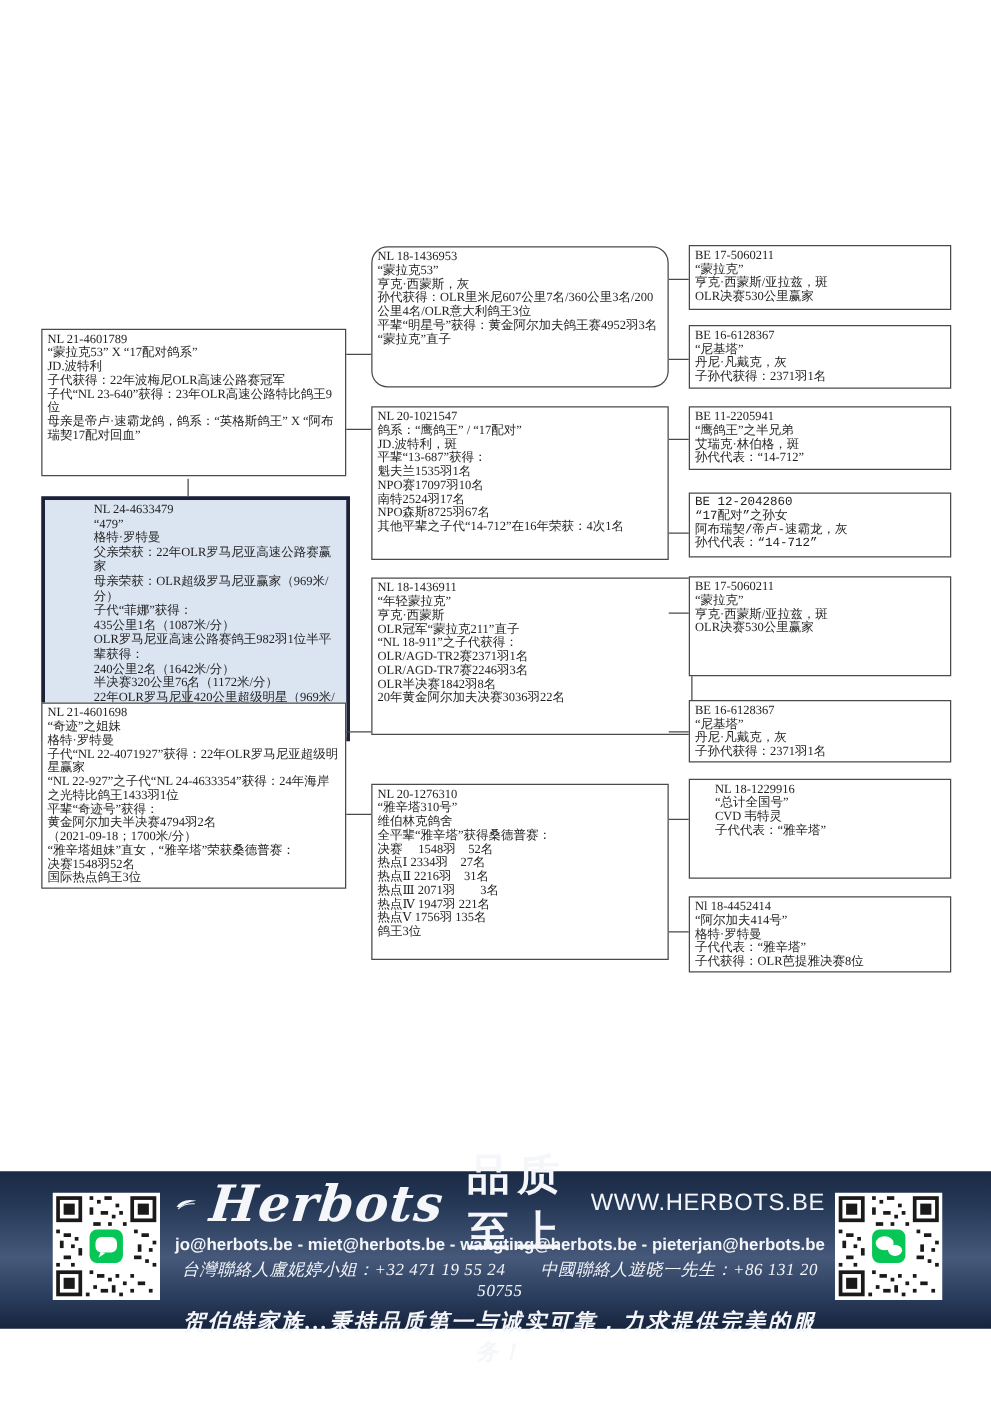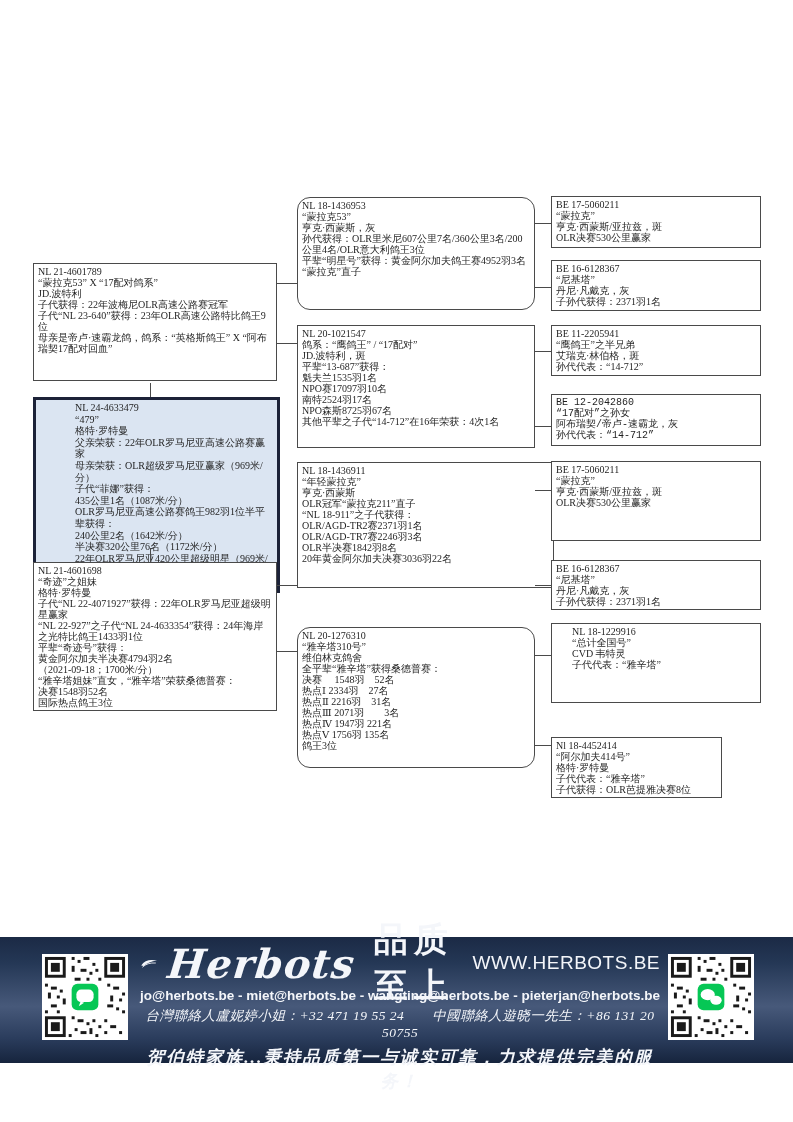--- a/index.html
+++ b/index.html
@@ -103,21 +103,21 @@
         <div class="bline">“年轻蒙拉克”</div>
         <div class="bline">亨克·西蒙斯</div>
         <div class="bline">OLR冠军“蒙拉克211”直子</div>
         <div class="bline">“NL 18-911”之子代获得：</div>
         <div class="bline">OLR/AGD-TR2赛2371羽1名</div>
         <div class="bline">OLR/AGD-TR7赛2246羽3名</div>
         <div class="bline">OLR半决赛1842羽8名</div>
         <div class="bline">20年黄金阿尔加夫决赛3036羽22名</div>
       </div>
   </div>
-  <div class="pbox" style="left:297px;top:627px;width:238px;min-height:141px;border-radius:13px;">
+  <div class="pbox" style="left:297px;top:627px;width:238px;min-height:141px;">
     <div>
         <div class="bline">NL 20-1276310</div>
         <div class="bline">“雅辛塔310号”</div>
         <div class="bline">维伯林克鸽舍</div>
         <div class="bline">全平辈“雅辛塔”获得桑德普赛：</div>
         <div class="bline">决赛　 1548羽　52名</div>
         <div class="bline">热点Ⅰ 2334羽　27名</div>
         <div class="bline">热点Ⅱ 2216羽　31名</div>
         <div class="bline">热点Ⅲ 2071羽　　3名</div>
         <div class="bline">热点Ⅳ 1947羽 221名</div>
@@ -175,21 +175,21 @@
       </div>
   </div>
   <div class="pbox" style="left:551px;top:623px;width:210px;min-height:80px;padding-left:20px;">
     <div>
         <div class="bline">NL 18-1229916</div>
         <div class="bline">“总计全国号”</div>
         <div class="bline">CVD 韦特灵</div>
         <div class="bline">子代代表：“雅辛塔”</div>
       </div>
   </div>
-  <div class="pbox" style="left:551px;top:737px;width:171px;min-height:61px;">
+  <div class="pbox" style="left:551px;top:717px;width:210px;min-height:61px;">
     <div>
         <div class="bline">Nl 18-4452414</div>
         <div class="bline">“阿尔加夫414号”</div>
         <div class="bline">格特·罗特曼</div>
         <div class="bline">子代代表：“雅辛塔”</div>
         <div class="bline">子代获得：OLR芭提雅决赛8位</div>
       </div>
   </div>
 
   <div class="vline" style="left:150px;top:383px;height:14px;"></div>

